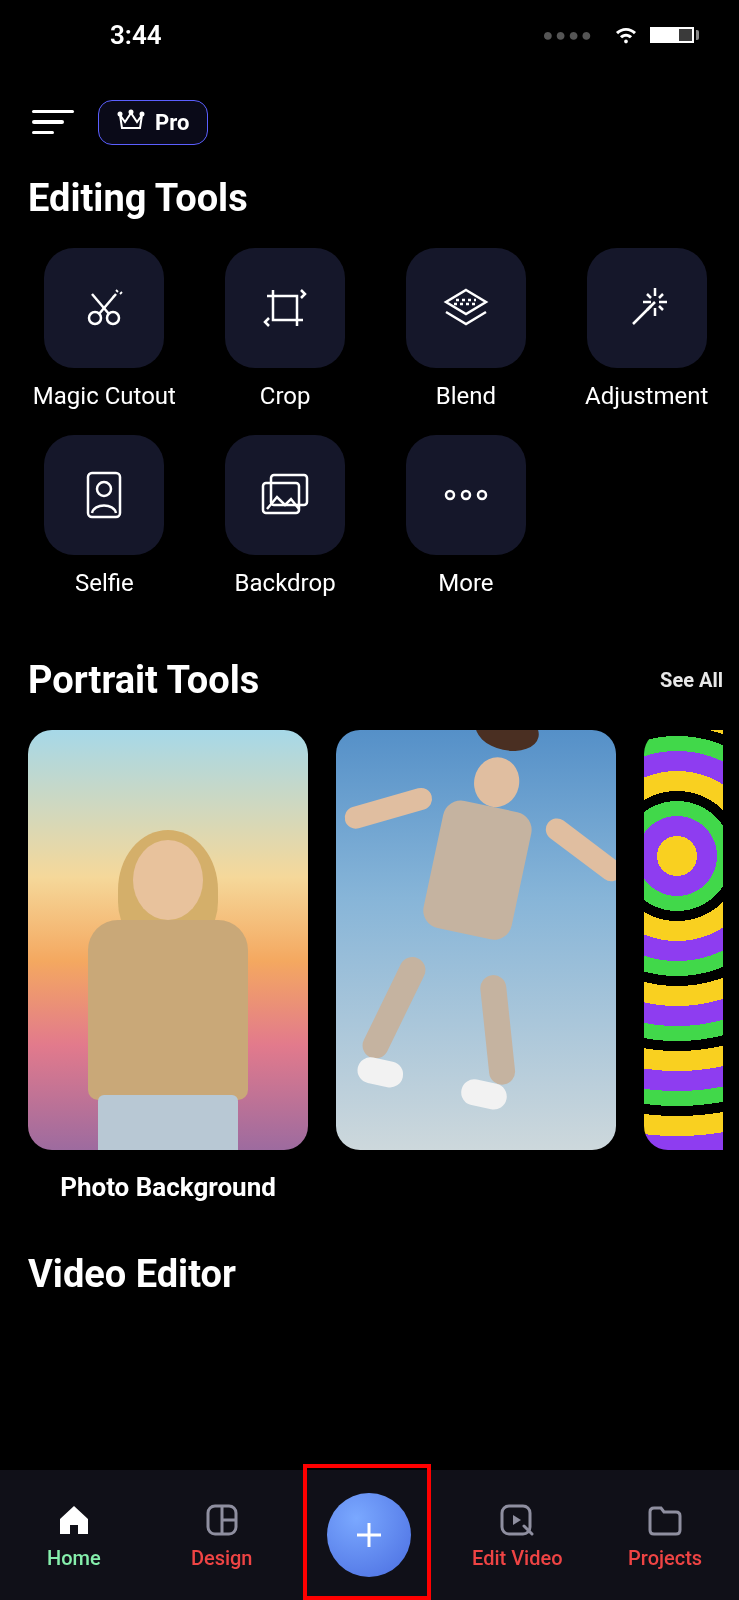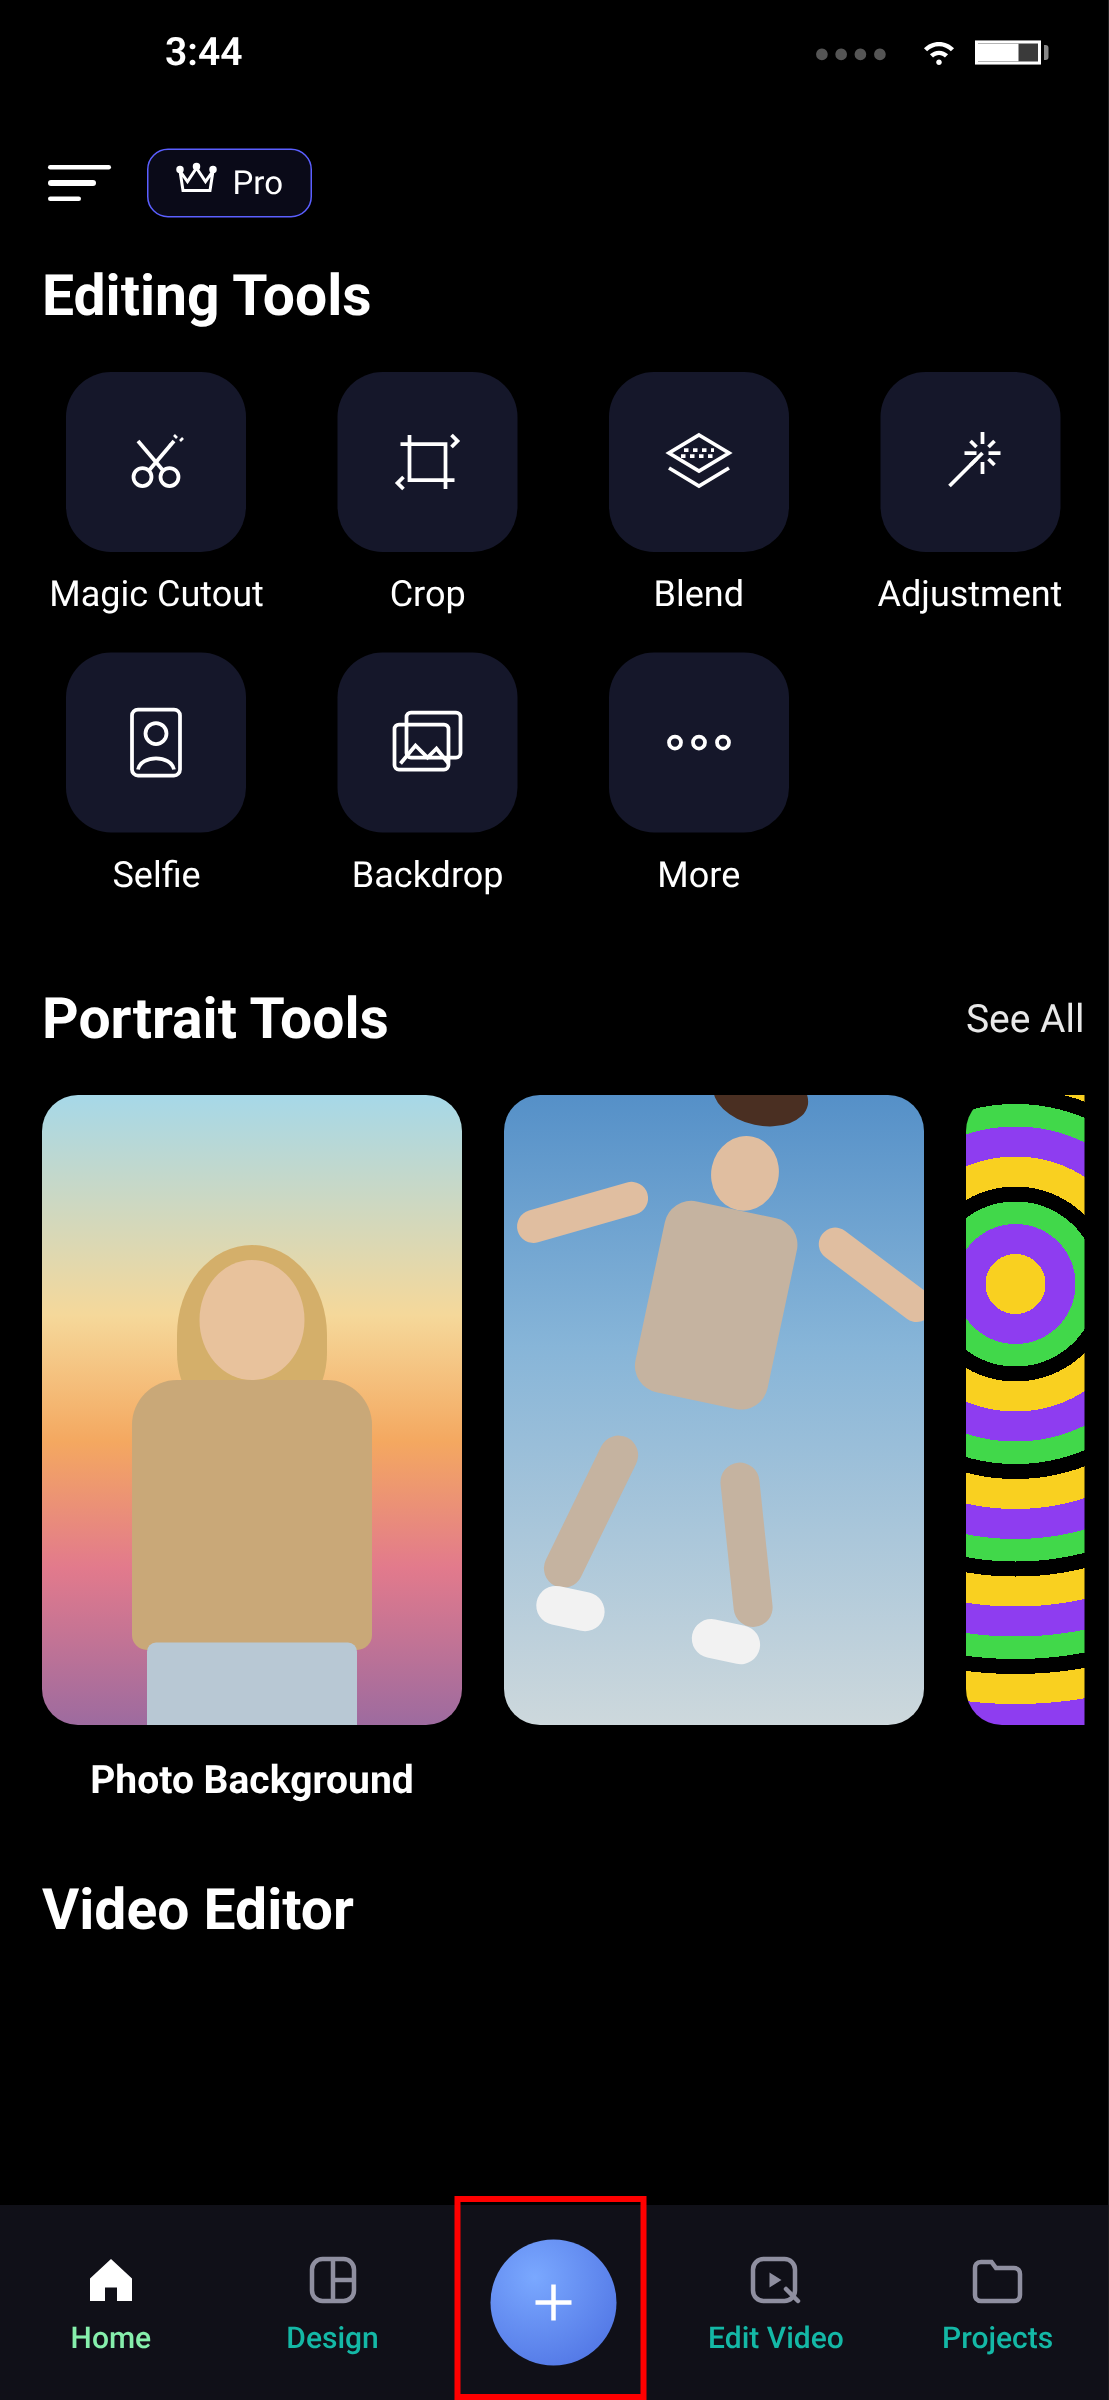--- a/index.html
+++ b/index.html
@@ -53,31 +53,31 @@
   }
   .hamburger { width:48px; height:48px; display:flex; flex-direction:column; justify-content:center; gap:7px; padding:4px;}
   .hamburger span { height:3.5px; background:#fff; border-radius:2px; }
   .hamburger span:nth-child(1){ width:42px;}
   .hamburger span:nth-child(2){ width:32px;}
   .hamburger span:nth-child(3){ width:22px;}
   .pro-badge {
     border:1.5px solid #5b5fff; border-radius:14px; padding:8px 18px;
     display:flex; align-items:center; gap:10px; background:#0a0a18;
   }
-  .pro-badge span { font-size:22px; font-weight:400; }
+  .pro-badge span { font-size:22px; font-weight:700; }
 
   .content { flex:1; overflow:hidden; padding: 20px 16px 0 28px; }
 
   
   .section-header {
     display:flex; align-items:center; justify-content:space-between;
     margin-bottom: 28px;
   }
   .section-title { font-size:38px; font-weight:700; }
-  .see-all { font-size:26px; font-weight:400; color:#e8e8e8; }
+  .see-all { font-size:20px; font-weight:700; color:#e8e8e8; }
 
   
   .tools-grid {
     display:grid; grid-template-columns:repeat(4,1fr);
     gap: 24px 28px; margin-bottom:60px; text-align:center;
   }
   .tool-item { display:flex; flex-direction:column; align-items:center; gap:14px; }
   .tool-tile {
     width:120px; height:120px; background:#15172a; border-radius:30px;
     display:flex; align-items:center; justify-content:center;
@@ -123,21 +123,21 @@
   .jumper .shoe{position:absolute;width:46px;height:26px;background:#f2f2f2;border-radius:14px;bottom:-104px;}
   .jumper .shoe.l{left:24px;}
   .jumper .shoe.r{right:24px;}
 
   
   .bottom-nav {
     height:130px; background:#101018;
     display:grid; grid-template-columns:repeat(5,1fr);
     align-items:center; justify-items:center;
   }
-  .nav-item { display:flex; flex-direction:column; align-items:center; gap:6px; color:#14b8a6;}
+  .nav-item { display:flex; flex-direction:column; align-items:center; gap:6px; color:#ef4444;}
   .nav-item.active { color:#86efac; }
   .nav-label { font-size:20px; font-weight:500; }
   .nav-icon { width:40px; height:40px; display:flex; align-items:center; justify-content:center;}
   .center-action {
     width:84px; height:84px; border-radius:50%;
     background: radial-gradient(circle at 35% 30%, #7aa8ff, #4a6de0);
     display:flex; align-items:center; justify-content:center;
   }
   .highlight-box {
     position:absolute; border:4px solid #ff0000; pointer-events:none;

